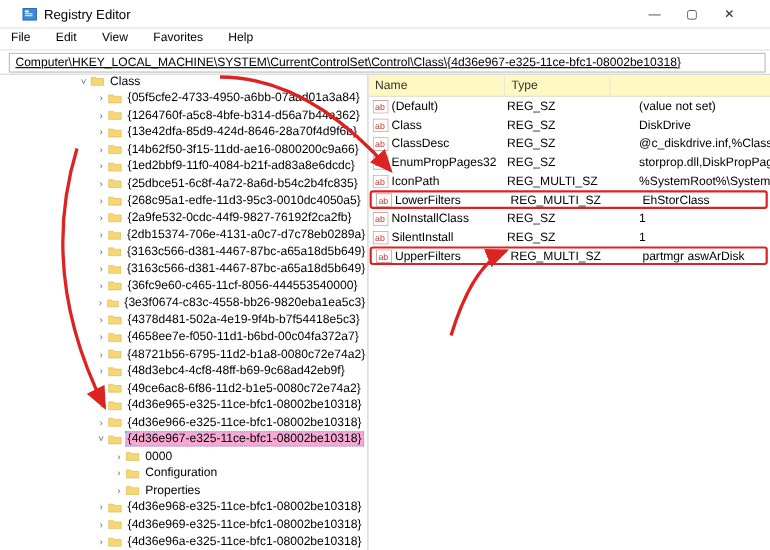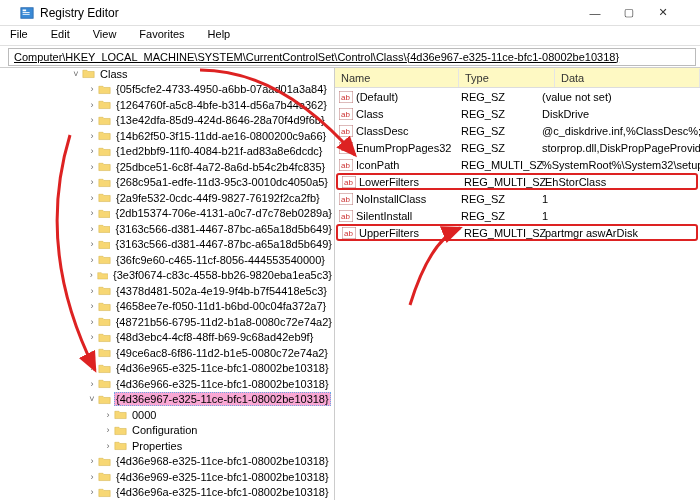--- a/index.html
+++ b/index.html
@@ -25,21 +25,21 @@
 .indent3 { padding-left: 102px; }
 .list { flex: 1; overflow: hidden; font-size: 11px; }
 .list-header { display: flex; border-bottom: 1px solid #ddd; background: #fef9c3; height: 20px; align-items: flex-end; }
 .list-header div { padding: 3px 6px; border-right: 1px solid #e5e5e5; color: #333; }
 .col-name { width: 124px; }
 .col-type { width: 96px; }
 .col-data { flex: 1; }
 .row { display: flex; height: 17px; align-items: center; }
 .row .icon { width: 14px; height: 12px; margin: 0 3px 0 4px; }
 .row .c1 { width: 105px; white-space: nowrap; overflow: hidden; }
-.row .c2 { width: 81px; }
+.row .c2 { width: 120px; }
 .row .c3 { flex: 1; white-space: nowrap; overflow: hidden; }
 .hl { border: 2px solid #d22; border-radius: 3px; position: relative; margin: 0 2px 0 1px; }
 svg.arrow { position: absolute; pointer-events: none; z-index: 10; }
 .folder-svg { fill: #f7d774; stroke: #c9a227; stroke-width: .5; }
 .reg-icon { display:inline-block; }
 </style>
 </head>
 <body>
 
 <div class="titlebar">
@@ -265,21 +265,20 @@
             <path class="folder-svg" d="M1,2 L6,2 L7.5,3.5 L15,3.5 L15,11 L1,11 Z"></path>
           </svg>
           <span class="lbl">{4d36e96a-e325-11ce-bfc1-08002be10318}</span>
         </div>
       </div>
   </div>
   <div class="list">
     <div class="list-header">
       <div class="col-name">Name</div>
       <div class="col-type">Type</div>
-      <div class="col-data">Data</div>
     </div>
     <div id="list-body">
         <div class="row">
           <svg class="icon reg-icon" viewBox="0 0 14 12">
             <rect x="0" y="0" width="14" height="12" fill="#fff" stroke="#b77"></rect>
             <text x="2" y="9" font-size="8" fill="#c33" font-family="Arial">ab</text>
           </svg>
           <span class="c1">(Default)</span>
           <span class="c2">REG_SZ</span>
           <span class="c3">(value not set)</span>

